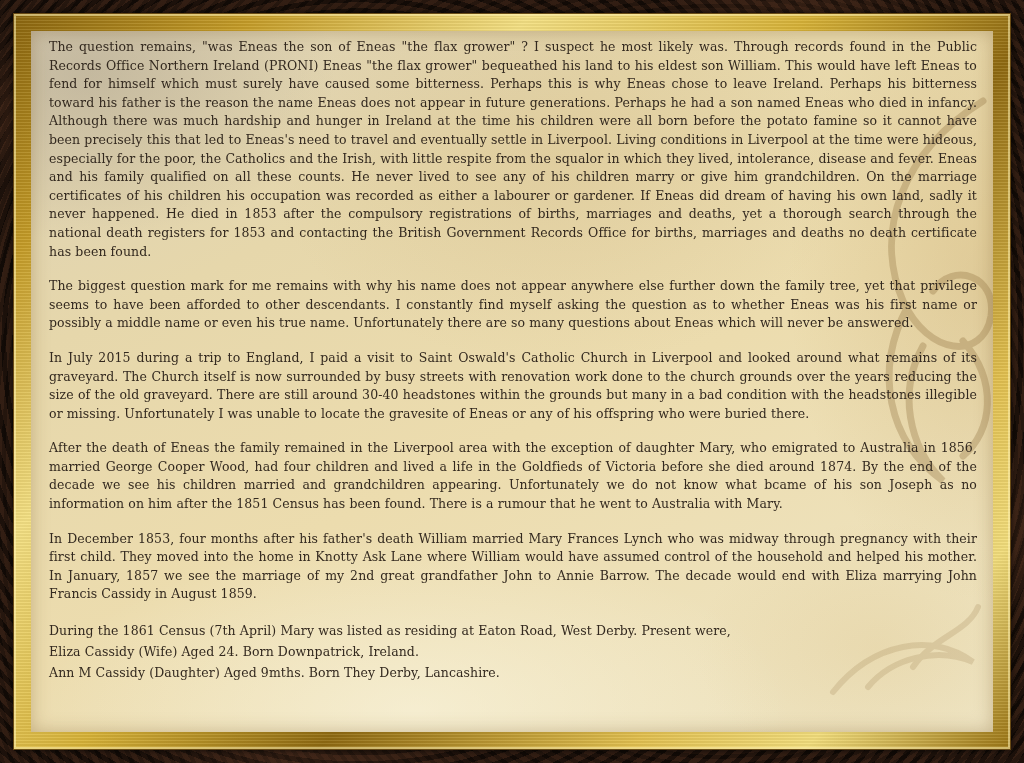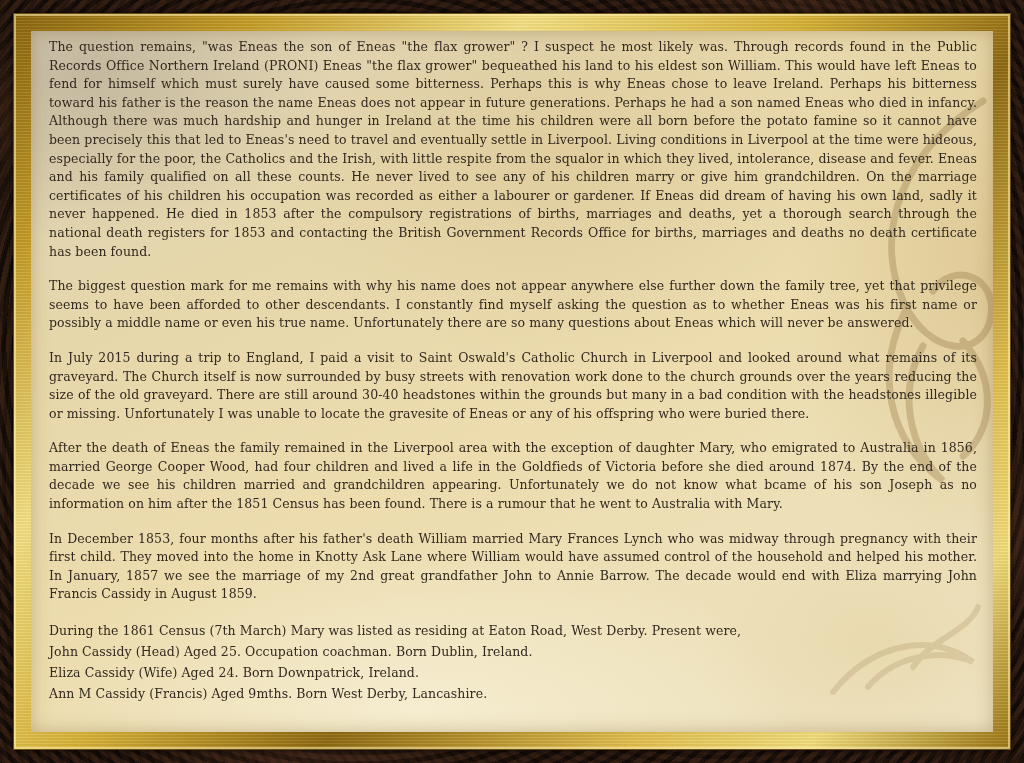--- a/index.html
+++ b/index.html
@@ -116,23 +116,22 @@
       </svg>
 
       <div class="text-block">
         <p class="para">The question remains, "was Eneas the son of Eneas "the flax grower" ?  I suspect he most likely was.  Through records found in the Public Records Office Northern Ireland (PRONI) Eneas "the flax grower" bequeathed his land to his eldest son William. This would have left Eneas to fend for himself which must surely have caused some bitterness. Perhaps this is why Eneas chose to leave Ireland. Perhaps his bitterness toward his father is the reason the name Eneas does not appear in future generations. Perhaps he had a son named Eneas who died in infancy. Although there was much hardship and hunger in Ireland at the time his children were all born before the potato famine so it cannot have been precisely this that led to Eneas's need to travel and eventually settle in Liverpool. Living conditions in Liverpool at the time were hideous, especially for the poor, the Catholics and the Irish, with little respite from the squalor in which they lived, intolerance, disease and fever. Eneas and his family qualified on all these counts. He never lived to see any of his children marry or give him grandchildren. On the marriage certificates of his children his occupation was recorded as either a labourer or gardener. If Eneas did dream of having his own land, sadly it never happened. He died in 1853 after the compulsory registrations of births, marriages and deaths, yet a thorough search through the national death registers for 1853 and contacting the British Government Records Office for births, marriages and deaths no death certificate has been found.</p>
         <p class="para">The biggest question mark for me remains with why his name does not appear anywhere else further down the family tree, yet that privilege seems to have been afforded to other descendants. I constantly find myself asking the question as to whether Eneas was his first name or possibly a middle name or even his true name. Unfortunately there are so many questions about Eneas which will never be answered.</p>
         <p class="para">In July 2015 during a trip to England, I paid a visit to Saint Oswald's Catholic Church in Liverpool and looked around what remains of its graveyard. The Church itself is now surrounded by busy streets with renovation work done to the church grounds over the years reducing the size of the old graveyard. There are still around 30-40 headstones within the grounds but many in a bad condition with the headstones illegible or missing. Unfortunately I was unable to locate the gravesite of Eneas or any of his offspring who were buried there.</p>
         <p class="para">After the death of Eneas the family remained in the Liverpool area with the exception of daughter Mary, who emigrated to Australia in 1856, married George Cooper Wood, had four children and lived a life in the Goldfieds of Victoria before she died around 1874. By the end of the decade we see his children married and grandchildren appearing. Unfortunately we do not know what bcame of his son Joseph as no information on him after the 1851 Census has been found. There is a rumour that he went to Australia with Mary.</p>
         <p class="para">In December 1853, four months after his father's death William married Mary Frances Lynch who was midway through pregnancy with their first child. They moved into the home in Knotty Ask Lane where William would have assumed control of the household and helped his mother.  In January, 1857 we see the marriage of my 2nd great grandfather John to Annie Barrow. The decade would end with Eliza marrying John Francis Cassidy in August 1859.</p>
 
         <div class="census">
-          <p>During the 1861 Census (7th March) Mary was listed as residing at Eaton Road, West Derby. Present were,</p>
-          <p>John Cassidy (Head) Aged 25. Occupation coachman. Born Dublin, Ireland.</p>
+          <p>During the 1861 Census (7th April) Mary was listed as residing at Eaton Road, West Derby. Present were,</p>
           <p>Eliza Cassidy (Wife) Aged 24. Born Downpatrick, Ireland.</p>
-          <p>Ann M Cassidy (Francis) Aged 9mths. Born West Derby, Lancashire.</p>
+          <p>Ann M Cassidy (Daughter) Aged 9mths. Born They Derby, Lancashire.</p>
 
         </div>
       </div>
 
     </div>
   </div>
 </div>
 
 </body></html>

